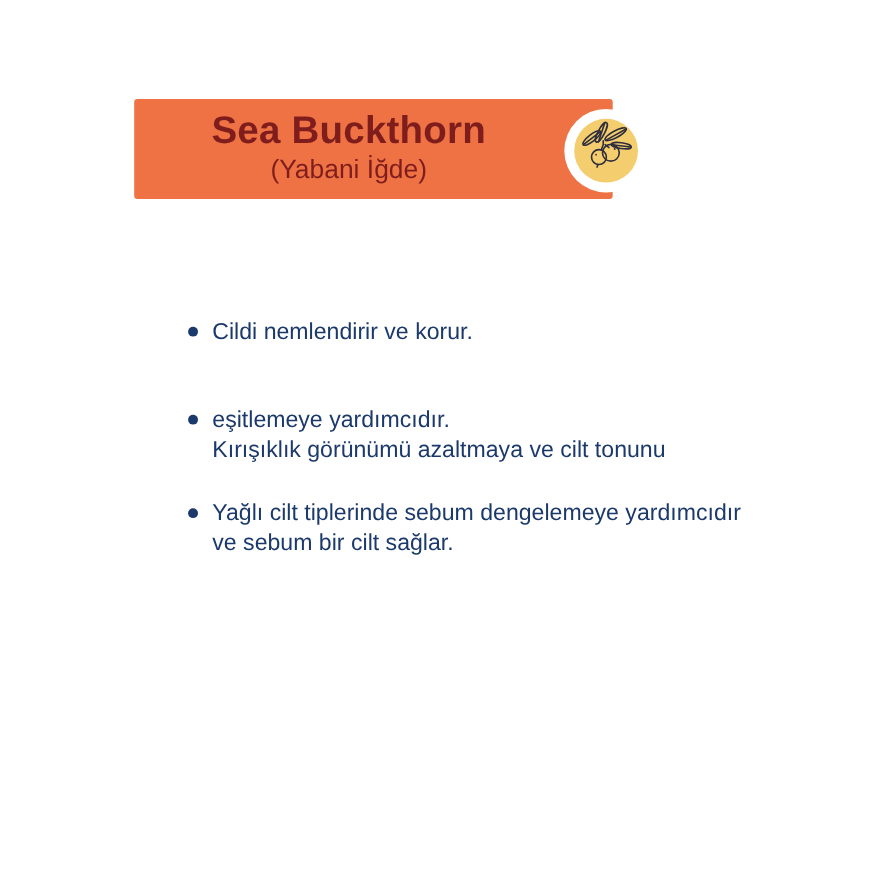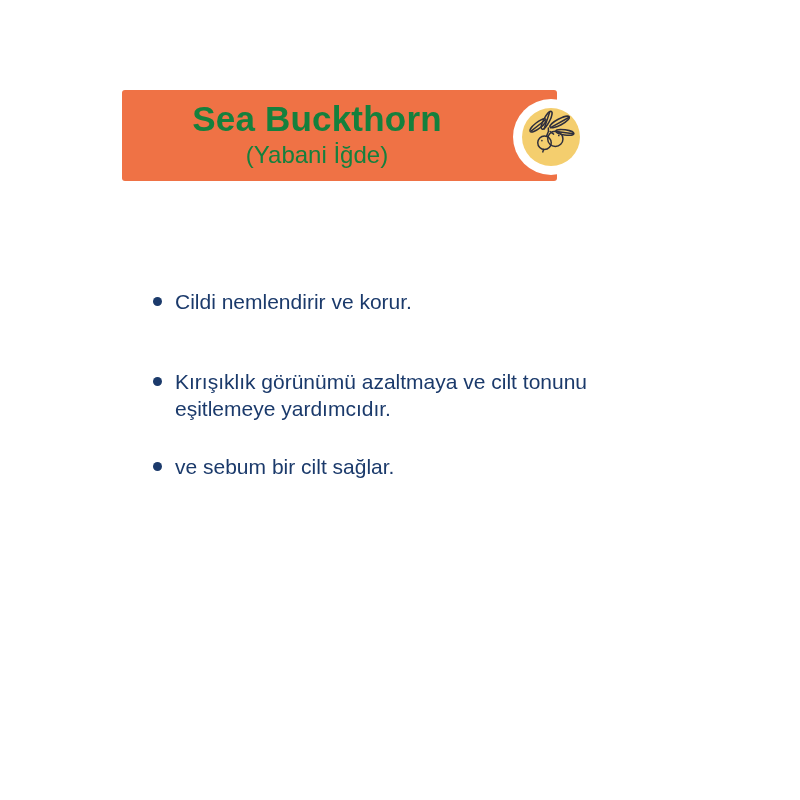--- a/index.html
+++ b/index.html
@@ -30,21 +30,21 @@
     position: absolute;
     left: 122px;
     top: 90px;
     width: 390px;
     height: 91px;
     display: flex;
     flex-direction: column;
     align-items: center;
     justify-content: center;
     text-align: center;
-    color: #15803d;
+    color: #7f1d1d;
   }
   .banner-title {
     font-size: 35px;
     font-weight: 700;
     line-height: 37px;
     letter-spacing: 0.2px;
     white-space: nowrap;
   }
   .banner-subtitle {
     font-size: 24px;
@@ -76,21 +76,21 @@
     justify-content: center;
   }
   .badge-circle svg {
     width: 52px;
     height: 52px;
   }
 
   
   .bullets {
     position: absolute;
-    left: 153px;
+    left: 171px;
     top: 288px;
     width: 540px;
     color: #1B3A6B;
   }
   .bullet-item {
     display: flex;
     align-items: flex-start;
     font-size: 21px;
     line-height: 27px;
     font-weight: 400;
@@ -151,26 +151,27 @@
     <div class="bullet-item gap-large">
       <span class="bullet-dot"></span>
       <span class="bullet-lines">
         <div>Cildi nemlendirir ve korur.</div>
       </span>
     </div>
 
     <div class="bullet-item gap-small">
       <span class="bullet-dot"></span>
       <span class="bullet-lines">
+        <div>eşitlemeye yardımcıdır.</div>
         <div>Kırışıklık görünümü azaltmaya ve cilt tonunu</div>
-        <div>eşitlemeye yardımcıdır.</div>
       </span>
     </div>
 
     <div class="bullet-item">
       <span class="bullet-dot"></span>
       <span class="bullet-lines">
+        <div>Yağlı cilt tiplerinde sebum dengelemeye yardımcıdır</div>
         <div>ve sebum bir cilt sağlar.</div>
       </span>
     </div>
 
   </div>
 </div>
 
 </body></html>

